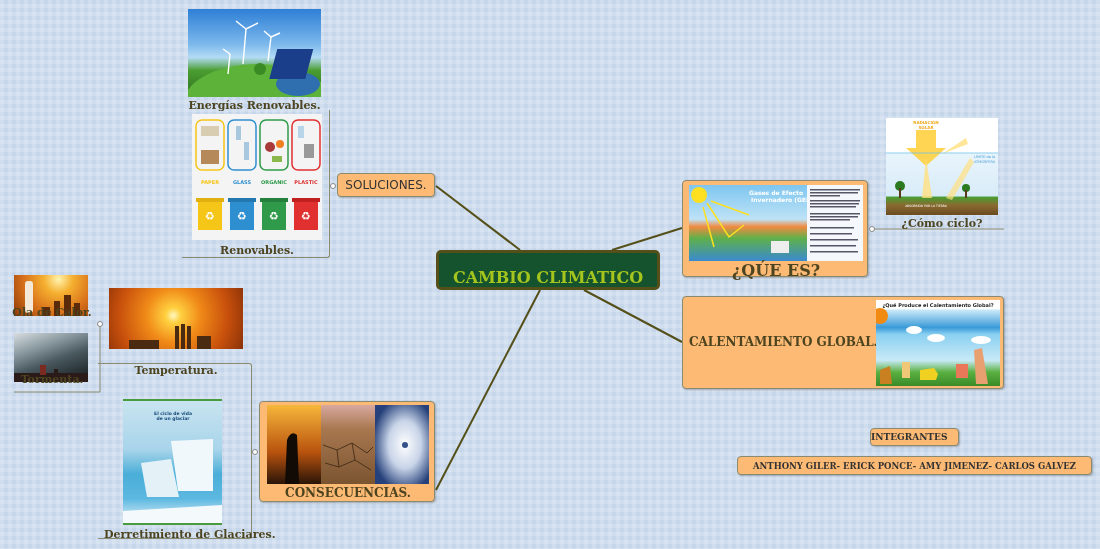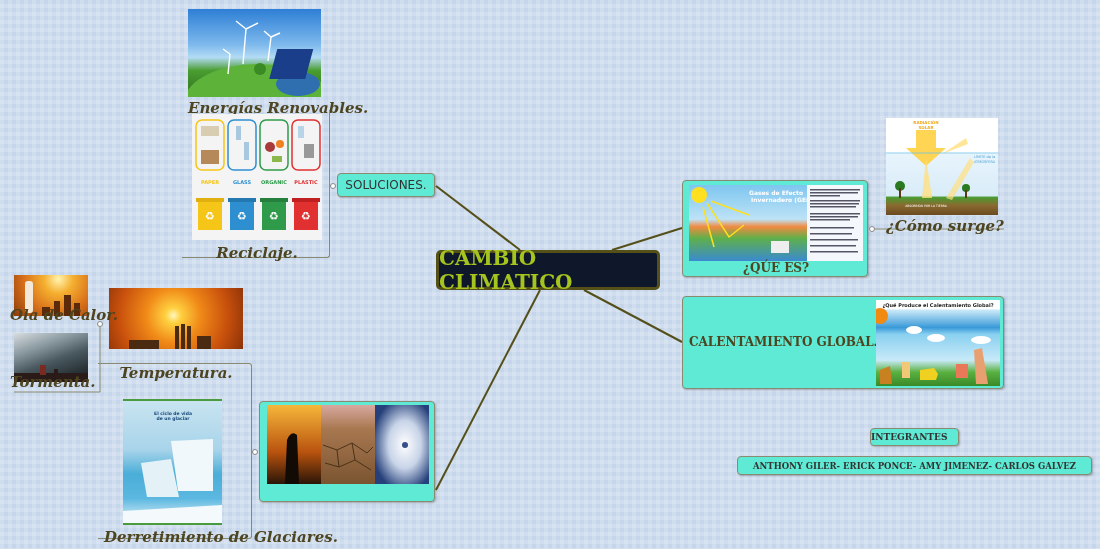--- a/index.html
+++ b/index.html
@@ -9,35 +9,35 @@
       background-color: #c5d5ea;
       background-image:
         linear-gradient(90deg, rgba(255,255,255,0.18) 50%, transparent 50%),
         linear-gradient(0deg, rgba(255,255,255,0.18) 50%, transparent 50%);
       background-size: 8px 8px;
       font-family: "DejaVu Serif", "Liberation Serif", serif;
     }
     .lines { position: absolute; left: 0; top: 0; width: 1100px; height: 549px; }
     .node {
       position: absolute;
-      background: #5eead4;
+      background: #fdba74;
       border: 1px solid #8a8a70;
       border-radius: 4px;
       box-shadow: 1px 1px 2px rgba(0,0,0,0.25);
     }
     .central {
       position: absolute;
       left: 436px; top: 250px; width: 224px; height: 40px;
-      background: #0f172a;
+      background: #14532d;
       border: 3px solid #55501a;
       border-radius: 5px;
-      display: flex; align-items: center; justify-content: center;
+      display: flex; align-items: flex-end; justify-content: center;
       color: #a5c41e;
       font-weight: bold;
-      font-size: 20px;
+      font-size: 16px;
       font-family: "DejaVu Serif", serif;
     }
     .label-serif {
       color: #4d4420;
       font-weight: bold;
       font-family: "DejaVu Serif", serif;
       text-align: center;
       white-space: nowrap;
     }
     .label-sans {
@@ -52,22 +52,22 @@
       border-left: none;
       border-top: none;
       border-radius: 0 0 3px 0;
     }
     .img { position: absolute; overflow: hidden; }
     .dot {
       position: absolute; width: 6px; height: 6px; border-radius: 50%;
       background: #fff; border: 1px solid #888;
     }
     .caption {
-      position: absolute; font-size: 15px; color: #4d4420; font-weight: bold;
-      font-family: "DejaVu Serif", serif; text-align: center; white-space: nowrap; font-style: italic;
+      position: absolute; font-size: 11px; color: #4d4420; font-weight: bold;
+      font-family: "DejaVu Serif", serif; text-align: center; white-space: nowrap;
     }
   </style>
 </head>
 <body>
 
 <svg class="lines" viewBox="0 0 1100 549">
   <g stroke="#55501a" fill="none">
     <path d="M 436 186 L 520 250" stroke-width="2"></path>
     <path d="M 540 290 L 436 490" stroke-width="2"></path>
     <path d="M 612 250 L 682 228" stroke-width="2"></path>
@@ -139,21 +139,21 @@
     <rect x="102" y="86" width="24" height="30" fill="#e03030"></rect>
       <rect x="100" y="84" width="28" height="4" fill="#c02020"></rect>
     <g fill="#fff" font-size="11" text-anchor="middle" font-family="DejaVu Sans">
       <text x="18" y="106">♻</text>
         <text x="50" y="106">♻</text>
         <text x="82" y="106">♻</text>
         <text x="114" y="106">♻</text>
     </g>
   </svg>
 </div>
-<div class="caption" style="left:192px; top:244px; width:130px;">Reciclaje.</div>
+<div class="caption" style="left:192px; top:244px; width:130px;">Renovables.</div>
 
 <div class="node" style="left:259px; top:401px; width:176px; height:101px;">
   <div class="img" style="left:7px; top:3px; width:162px; height:79px;">
     <svg width="162" height="79" viewBox="0 0 162 79">
       <defs>
         <linearGradient id="fire" x1="0" y1="0" x2="0" y2="1">
             <stop offset="0" stop-color="#f6b73a"></stop>
             <stop offset="0.6" stop-color="#b8520e"></stop>
             <stop offset="1" stop-color="#2a1508"></stop>
           </linearGradient>
@@ -174,20 +174,21 @@
       <g stroke="#3a2412" stroke-width="0.8" fill="none">
         <path d="M 56 40 L 70 45 L 85 38 L 100 48 L 106 42"></path>
           <path d="M 58 58 L 72 62 L 88 55 L 104 65"></path>
           <path d="M 70 45 L 72 62"></path>
           <path d="M 88 55 L 85 38"></path>
       </g>
       <rect x="108" y="0" width="54" height="79" fill="url(#hurr)"></rect>
       <circle cx="138" cy="40" r="3" fill="#35508a"></circle>
     </svg>
   </div>
+  <div class="label-serif" style="position:absolute; left:0; top:84px; width:176px; font-size:12px;">CONSECUENCIAS.</div>
 </div>
 <div class="dot" style="left:252px; top:449px;"></div>
 
 <div class="img" style="left:109px; top:288px; width:134px; height:61px; background: radial-gradient(circle at 48% 45%, #fff7c0 0%, #ffd040 10%, #f08a18 35%, #c8500c 70%, #8a3208 100%);">
   <svg width="134" height="61" viewBox="0 0 134 61">
     <g fill="#4a2a10">
       <rect x="66" y="38" width="4" height="23"></rect>
         <rect x="72" y="36" width="4" height="25"></rect>
         <rect x="78" y="38" width="4" height="23"></rect>
       <rect x="88" y="48" width="14" height="13"></rect>
@@ -259,21 +260,21 @@
           <rect x="121" y="34" width="40" height="1.5"></rect>
         <rect x="121" y="42" width="44" height="1.5"></rect>
           <rect x="121" y="48" width="42" height="1.5"></rect>
           <rect x="121" y="54" width="48" height="1.5"></rect>
         <rect x="121" y="60" width="46" height="1.5"></rect>
           <rect x="121" y="66" width="48" height="1.5"></rect>
       </g>
       <rect x="82" y="56" width="18" height="12" fill="#eee"></rect>
     </svg>
   </div>
-  <div class="label-serif" style="position:absolute; left:0; top:80px; width:186px; font-size:12px;">¿QÚE ES?</div>
+  <div class="label-serif" style="position:absolute; left:0; top:80px; width:186px; font-size:16px;">¿QÚE ES?</div>
 </div>
 <div class="dot" style="left:869px; top:226px;"></div>
 
 <div class="img" style="left:886px; top:118px; width:112px; height:97px; background: linear-gradient(180deg, #fff 0%, #fff 36%, #e8f4fc 37%, #d8ecf8 80%, #4a9a30 82%, #8a6a30 90%, #6a4a20 100%);">
   <svg width="112" height="97" viewBox="0 0 112 97">
     <text x="40" y="6" font-size="4" fill="#f0a818" text-anchor="middle" font-family="DejaVu Sans" font-weight="bold">RADIACIÓN</text>
     <text x="40" y="11" font-size="4" fill="#f0a818" text-anchor="middle" font-family="DejaVu Sans" font-weight="bold">SOLAR</text>
     <path d="M 30 12 L 50 12 L 50 30 L 60 30 L 40 48 L 20 30 L 30 30 Z" fill="#ffd040" opacity="0.9"></path>
     <path d="M 40 40 L 46 80 L 36 80 Z" fill="#ffe080" opacity="0.8"></path>
     <path d="M 56 36 L 80 20 L 82 26 Z" fill="#ffe080" opacity="0.8"></path>
@@ -281,21 +282,21 @@
     <line x1="0" y1="35" x2="112" y2="35" stroke="#6cc0e8" stroke-width="0.8"></line>
     <text x="88" y="40" font-size="3.5" fill="#4aa0d8" font-family="DejaVu Sans">LÍMITE de la</text>
     <text x="88" y="45" font-size="3.5" fill="#4aa0d8" font-family="DejaVu Sans">ATMÓSFERA</text>
     <circle cx="14" cy="68" r="5" fill="#2a7a20"></circle>
       <rect x="13" y="70" width="2" height="10" fill="#5a3a18"></rect>
     <circle cx="80" cy="70" r="4" fill="#2a7a20"></circle>
       <rect x="79" y="72" width="2" height="8" fill="#5a3a18"></rect>
     <text x="40" y="89" font-size="3" fill="#fff" text-anchor="middle" font-family="DejaVu Sans">ABSORBIDO POR LA TIERRA</text>
   </svg>
 </div>
-<div class="caption" style="left:886px; top:217px; width:112px;">¿Cómo surge?</div>
+<div class="caption" style="left:886px; top:217px; width:112px;">¿Cómo ciclo?</div>
 
 <div class="node" style="left:682px; top:296px; width:322px; height:93px;">
   <div class="label-serif" style="position:absolute; left:6px; top:38px; font-size:12px;">CALENTAMIENTO GLOBAL.</div>
   <div class="img" style="left:193px; top:3px; width:124px; height:86px; background: linear-gradient(180deg, #fff 0%, #fff 10%, #c8e8f8 12%, #3a9ad8 32%, #8ad0f0 40%, #c8eaf8 70%, #5ab040 84%, #3a8a28 100%);">
     <svg width="124" height="86" viewBox="0 0 124 86">
       <text x="62" y="7" font-size="5" fill="#222" text-anchor="middle" font-family="DejaVu Sans" font-weight="bold">¿Qué Produce el Calentamiento Global?</text>
       <circle cx="4" cy="16" r="8" fill="#f08a10"></circle>
       <ellipse cx="38" cy="30" rx="8" ry="4" fill="#fff"></ellipse>
         <ellipse cx="60" cy="38" rx="9" ry="4" fill="#fff"></ellipse>
         <ellipse cx="105" cy="40" rx="10" ry="4" fill="#fff"></ellipse>

